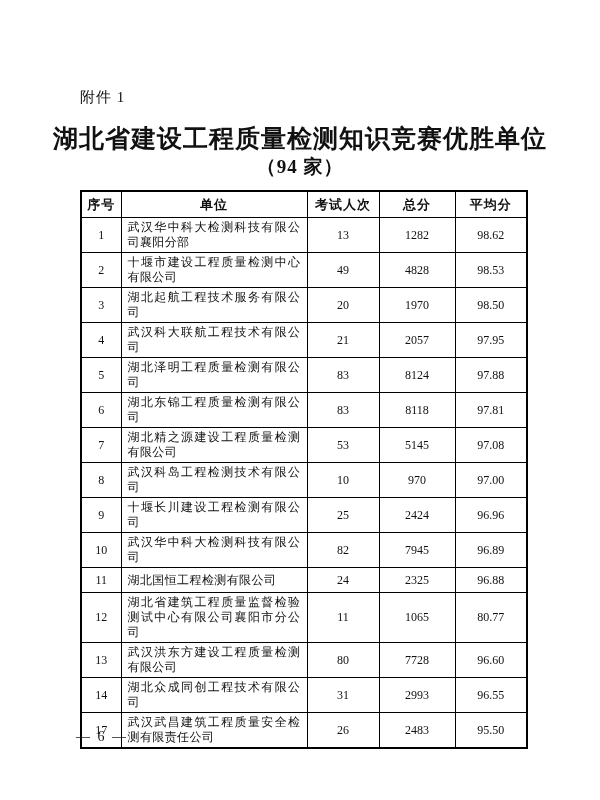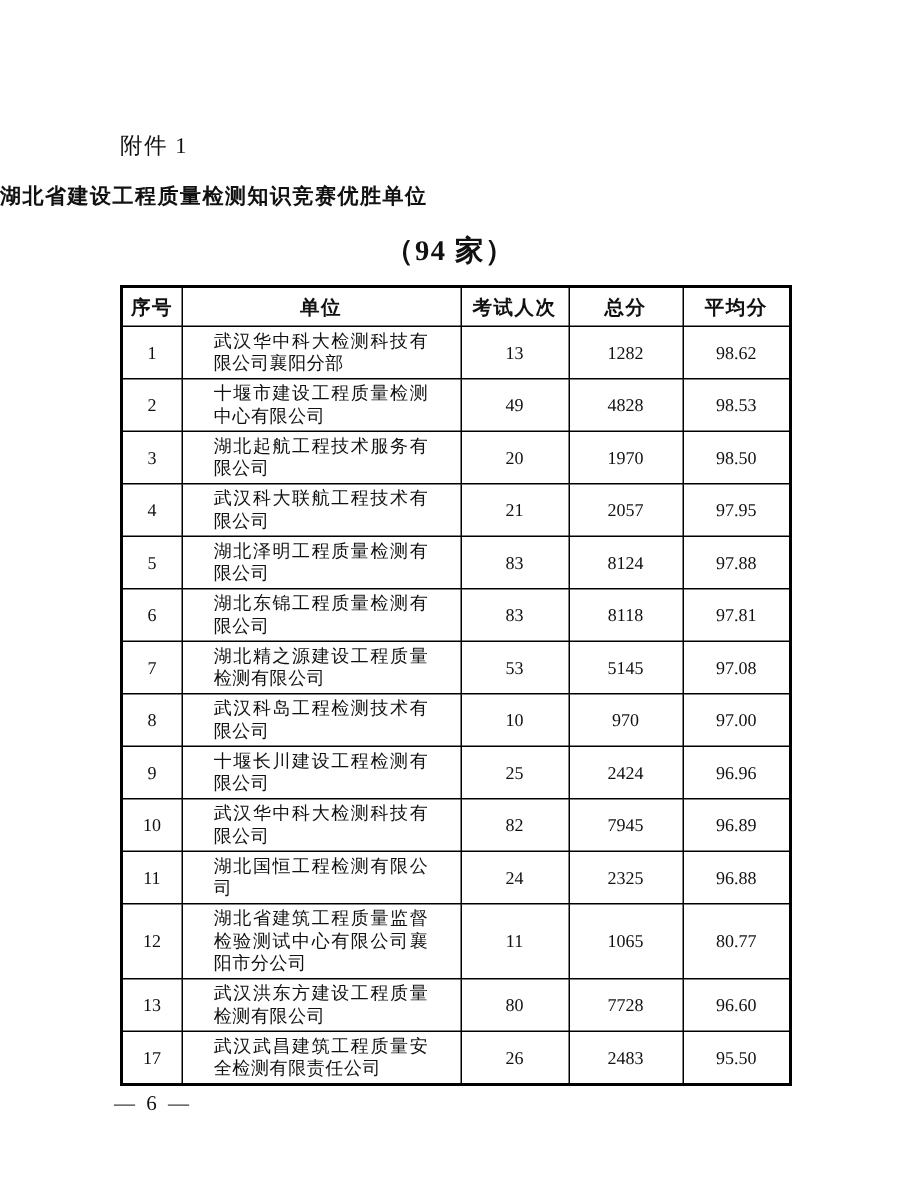--- a/index.html
+++ b/index.html
@@ -22,22 +22,22 @@
     left: 80px;
     top: 88px;
     font-size: 15px;
     letter-spacing: 1px;
   }
   .doc-title {
     position: absolute;
     left: 0;
     top: 122px;
     width: 100%;
-    text-align: left;
-    font-size: 14px;
+    text-align: center;
+    font-size: 25px;
     font-weight: bold;
     letter-spacing: 1px;
   }
   .doc-subtitle {
     position: absolute;
     left: 0;
     top: 154px;
     width: 100%;
     text-align: center;
     font-size: 19px;
@@ -66,21 +66,21 @@
   .doc-table th {
     font-family: Liberation Serif, serif;
     font-weight: bold;
     font-size: 13px;
     height: 21px;
     letter-spacing: 1px;
   }
   .doc-table td.unit {
     text-align: justify;
     text-justify: inter-character;
-    padding: 2px 21px;
+    padding: 2px 6px;
     letter-spacing: 0.4px;
   }
   .page-number {
     position: absolute;
     left: 76px;
     top: 729px;
     font-size: 14px;
     letter-spacing: 2px;
   }
 </style>
@@ -197,20 +197,27 @@
           <td>80.77</td>
         </tr>
         <tr>
           <td>13</td>
           <td class="unit">武汉洪东方建设工程质量检测有限公司</td>
           <td>80</td>
           <td>7728</td>
           <td>96.60</td>
         </tr>
         <tr>
+          <td>14</td>
+          <td class="unit">湖北众成同创工程技术有限公司</td>
+          <td>31</td>
+          <td>2993</td>
+          <td>96.55</td>
+        </tr>
+        <tr>
           <td>17</td>
           <td class="unit">武汉武昌建筑工程质量安全检测有限责任公司</td>
           <td>26</td>
           <td>2483</td>
           <td>95.50</td>
         </tr>
       </tbody>
   </table>
 
   <div class="page-number">— 6 —</div>

